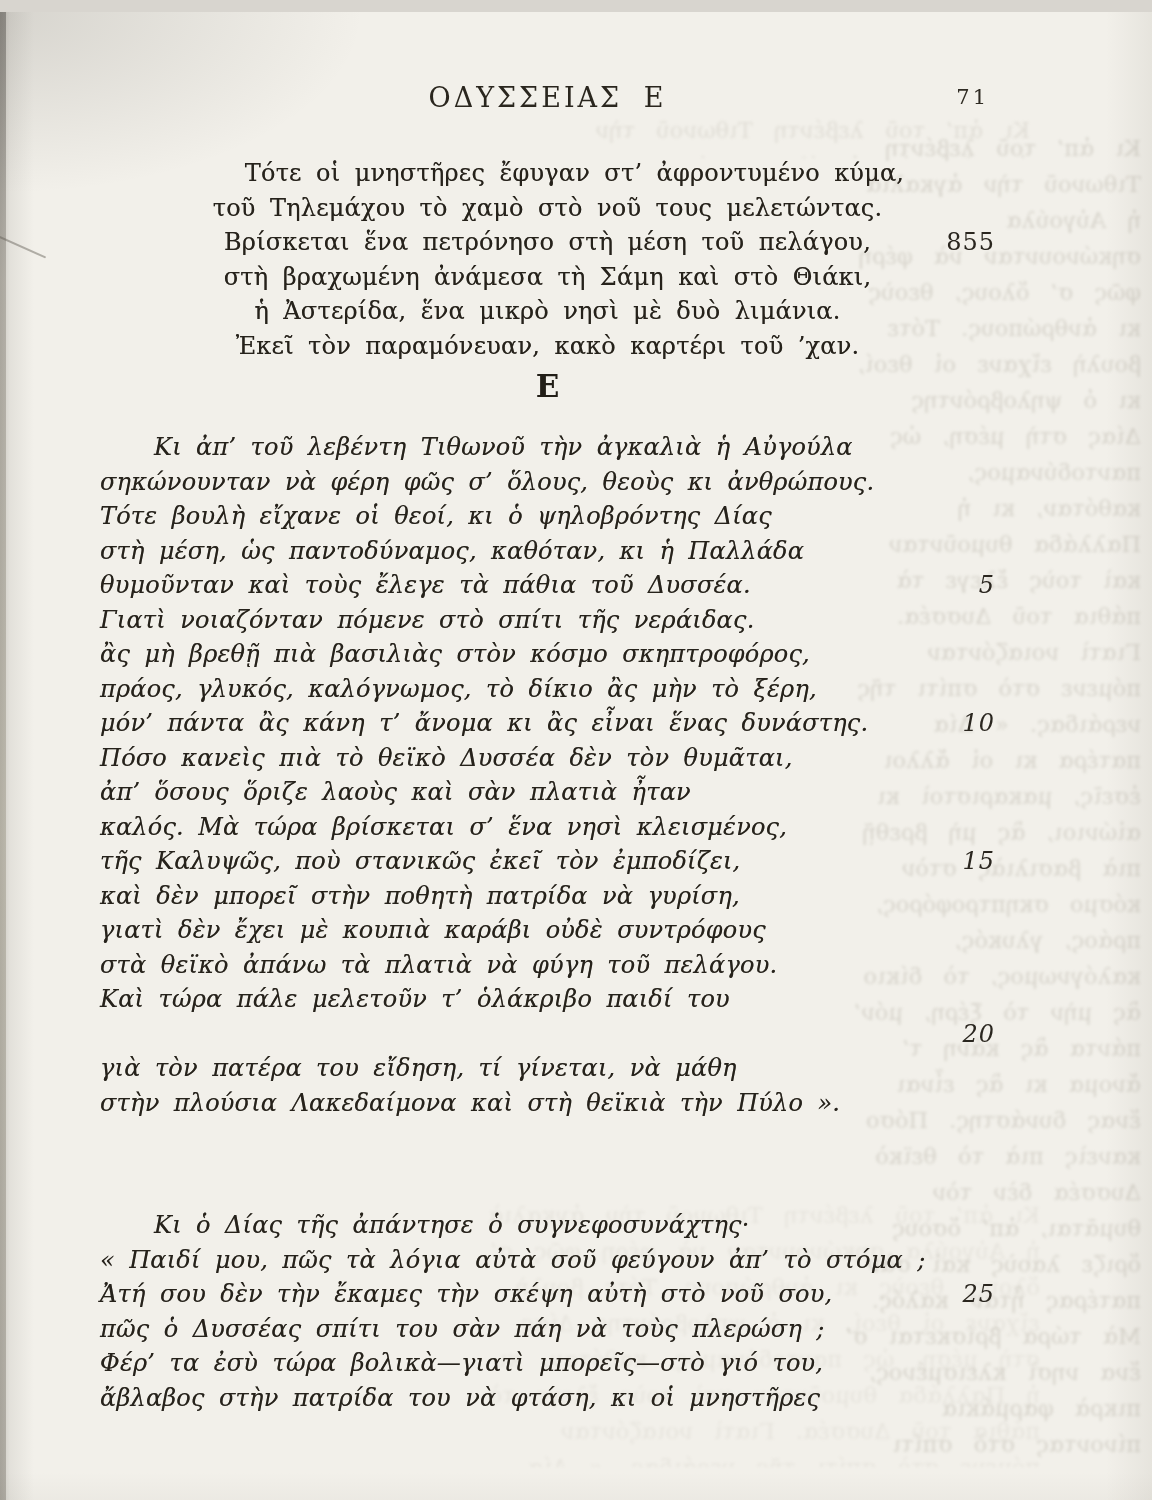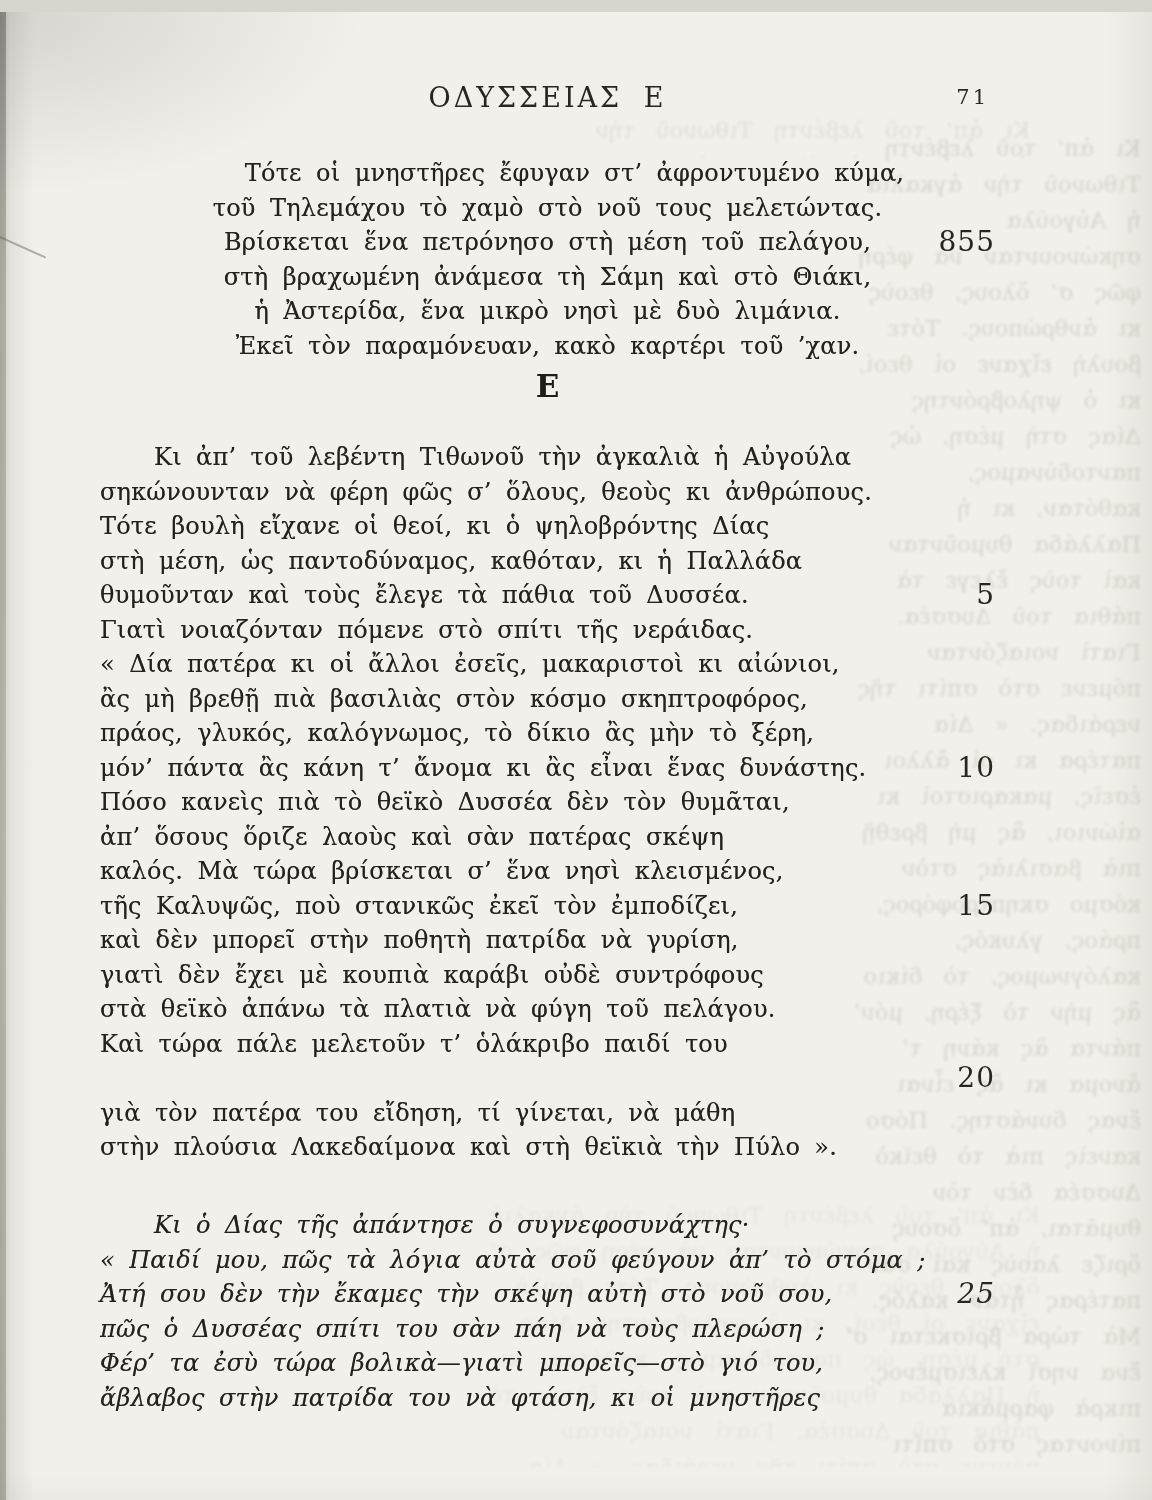--- a/index.html
+++ b/index.html
@@ -39,33 +39,33 @@
   .folio{
     position:absolute;right:6px;top:3px;
     font-size:21px;letter-spacing:3px;color:#2f2b23;
   }
   .section-heading{
     top:356px;text-align:center;
     font-size:31px;font-weight:bold;color:#221e17;
   }
   .verse-block{line-height:34.5px;}
   .block-0{top:144px;}
-  .block-1{top:428px;}
+  .block-1{top:418px;font-style:italic;}
   .block-2{top:1196px;font-style:italic;}
   .vline{
     position:relative;height:34.5px;
     font-size:24px;white-space:nowrap;
     word-spacing:6.5px;letter-spacing:.2px;
     color:#26221b;
     text-shadow:0 0 .5px rgba(38,34,27,.55);
   }
   .vline.indent{padding-left:54px;}
   .vnum{
     position:absolute;right:0;top:0;
-    font-size:28px;letter-spacing:1px;color:#2a261f;
+    font-size:24px;letter-spacing:1px;color:#2a261f;
     text-shadow:none;
   }
   
   .ghost{
     position:absolute;overflow:hidden;
     color:#9a9486;
     font-size:22.5px;line-height:36px;word-spacing:14px;
     transform:scaleX(-1);
     filter:blur(1.4px);
     opacity:.30;
@@ -103,26 +103,25 @@
 
   <div class="typearea section-heading" style="position:absolute;">Ε</div>
 
   <div class="typearea verse-block block-1" style="position:absolute;">
       <div class="vline indent"><span class="vtext">Κι ἀπ’ τοῦ λεβέντη Τιθωνοῦ τὴν ἀγκαλιὰ ἡ Αὐγούλα</span></div>
       <div class="vline"><span class="vtext">σηκώνουνταν νὰ φέρη φῶς σ’ ὅλους, θεοὺς κι ἀνθρώπους.</span></div>
       <div class="vline"><span class="vtext">Τότε βουλὴ εἴχανε οἱ θεοί, κι ὁ ψηλοβρόντης Δίας</span></div>
       <div class="vline"><span class="vtext">στὴ μέση, ὡς παντοδύναμος, καθόταν, κι ἡ Παλλάδα</span></div>
       <div class="vline"><span class="vtext">θυμοῦνταν καὶ τοὺς ἔλεγε τὰ πάθια τοῦ Δυσσέα.</span><span class="vnum">5</span></div>
       <div class="vline"><span class="vtext">Γιατὶ νοιαζόνταν πόμενε στὸ σπίτι τῆς  νεράιδας.</span></div>
-      <div class="vline"><span class="vtext">« Δία πατέρα κι οἱ ἄλλοι ἐσεῖς, μακαριστοὶ κι αἰώνιοι,</span></div>
       <div class="vline"><span class="vtext">ἂς μὴ βρεθῇ πιὰ βασιλιὰς στὸν κόσμο σκηπτροφόρος,</span></div>
       <div class="vline"><span class="vtext">πράος, γλυκός, καλόγνωμος, τὸ δίκιο ἂς μὴν τὸ ξέρη,</span></div>
       <div class="vline"><span class="vtext">μόν’ πάντα ἂς κάνη τ’ ἄνομα κι ἂς εἶναι ἕνας δυνάστης.</span><span class="vnum">10</span></div>
       <div class="vline"><span class="vtext">Πόσο κανεὶς πιὰ τὸ θεϊκὸ Δυσσέα δὲν τὸν θυμᾶται,</span></div>
-      <div class="vline"><span class="vtext">ἀπ’ ὅσους ὅριζε λαοὺς καὶ σὰν πατέρας σκέψη</span></div>
+      <div class="vline"><span class="vtext">ἀπ’ ὅσους ὅριζε λαοὺς καὶ σὰν πλατιὰ ἦταν</span></div>
       <div class="vline"><span class="vtext">καλός. Μὰ τώρα βρίσκεται σ’ ἕνα νησὶ κλεισμένος,</span></div>
       <div class="vline"><span class="vtext">τῆς Καλυψῶς, ποὺ στανικῶς ἐκεῖ τὸν ἐμποδίζει,</span><span class="vnum">15</span></div>
       <div class="vline"><span class="vtext">καὶ δὲν μπορεῖ στὴν ποθητὴ πατρίδα νὰ γυρίση,</span></div>
       <div class="vline"><span class="vtext">γιατὶ δὲν ἔχει μὲ κουπιὰ καράβι οὐδὲ συντρόφους</span></div>
       <div class="vline"><span class="vtext">στὰ θεϊκὸ ἀπάνω τὰ πλατιὰ νὰ φύγη τοῦ πελάγου.</span></div>
       <div class="vline"><span class="vtext">Καὶ τώρα πάλε μελετοῦν τ’ ὁλάκριβο παιδί του</span></div>
       <div class="vline"><span class="vnum">20</span></div>
       <div class="vline"><span class="vtext">γιὰ τὸν πατέρα του εἴδηση, τί γίνεται, νὰ μάθη</span></div>
       <div class="vline"><span class="vtext">στὴν πλούσια Λακεδαίμονα καὶ στὴ θεϊκιὰ τὴν Πύλο ».</span></div>
     </div>

